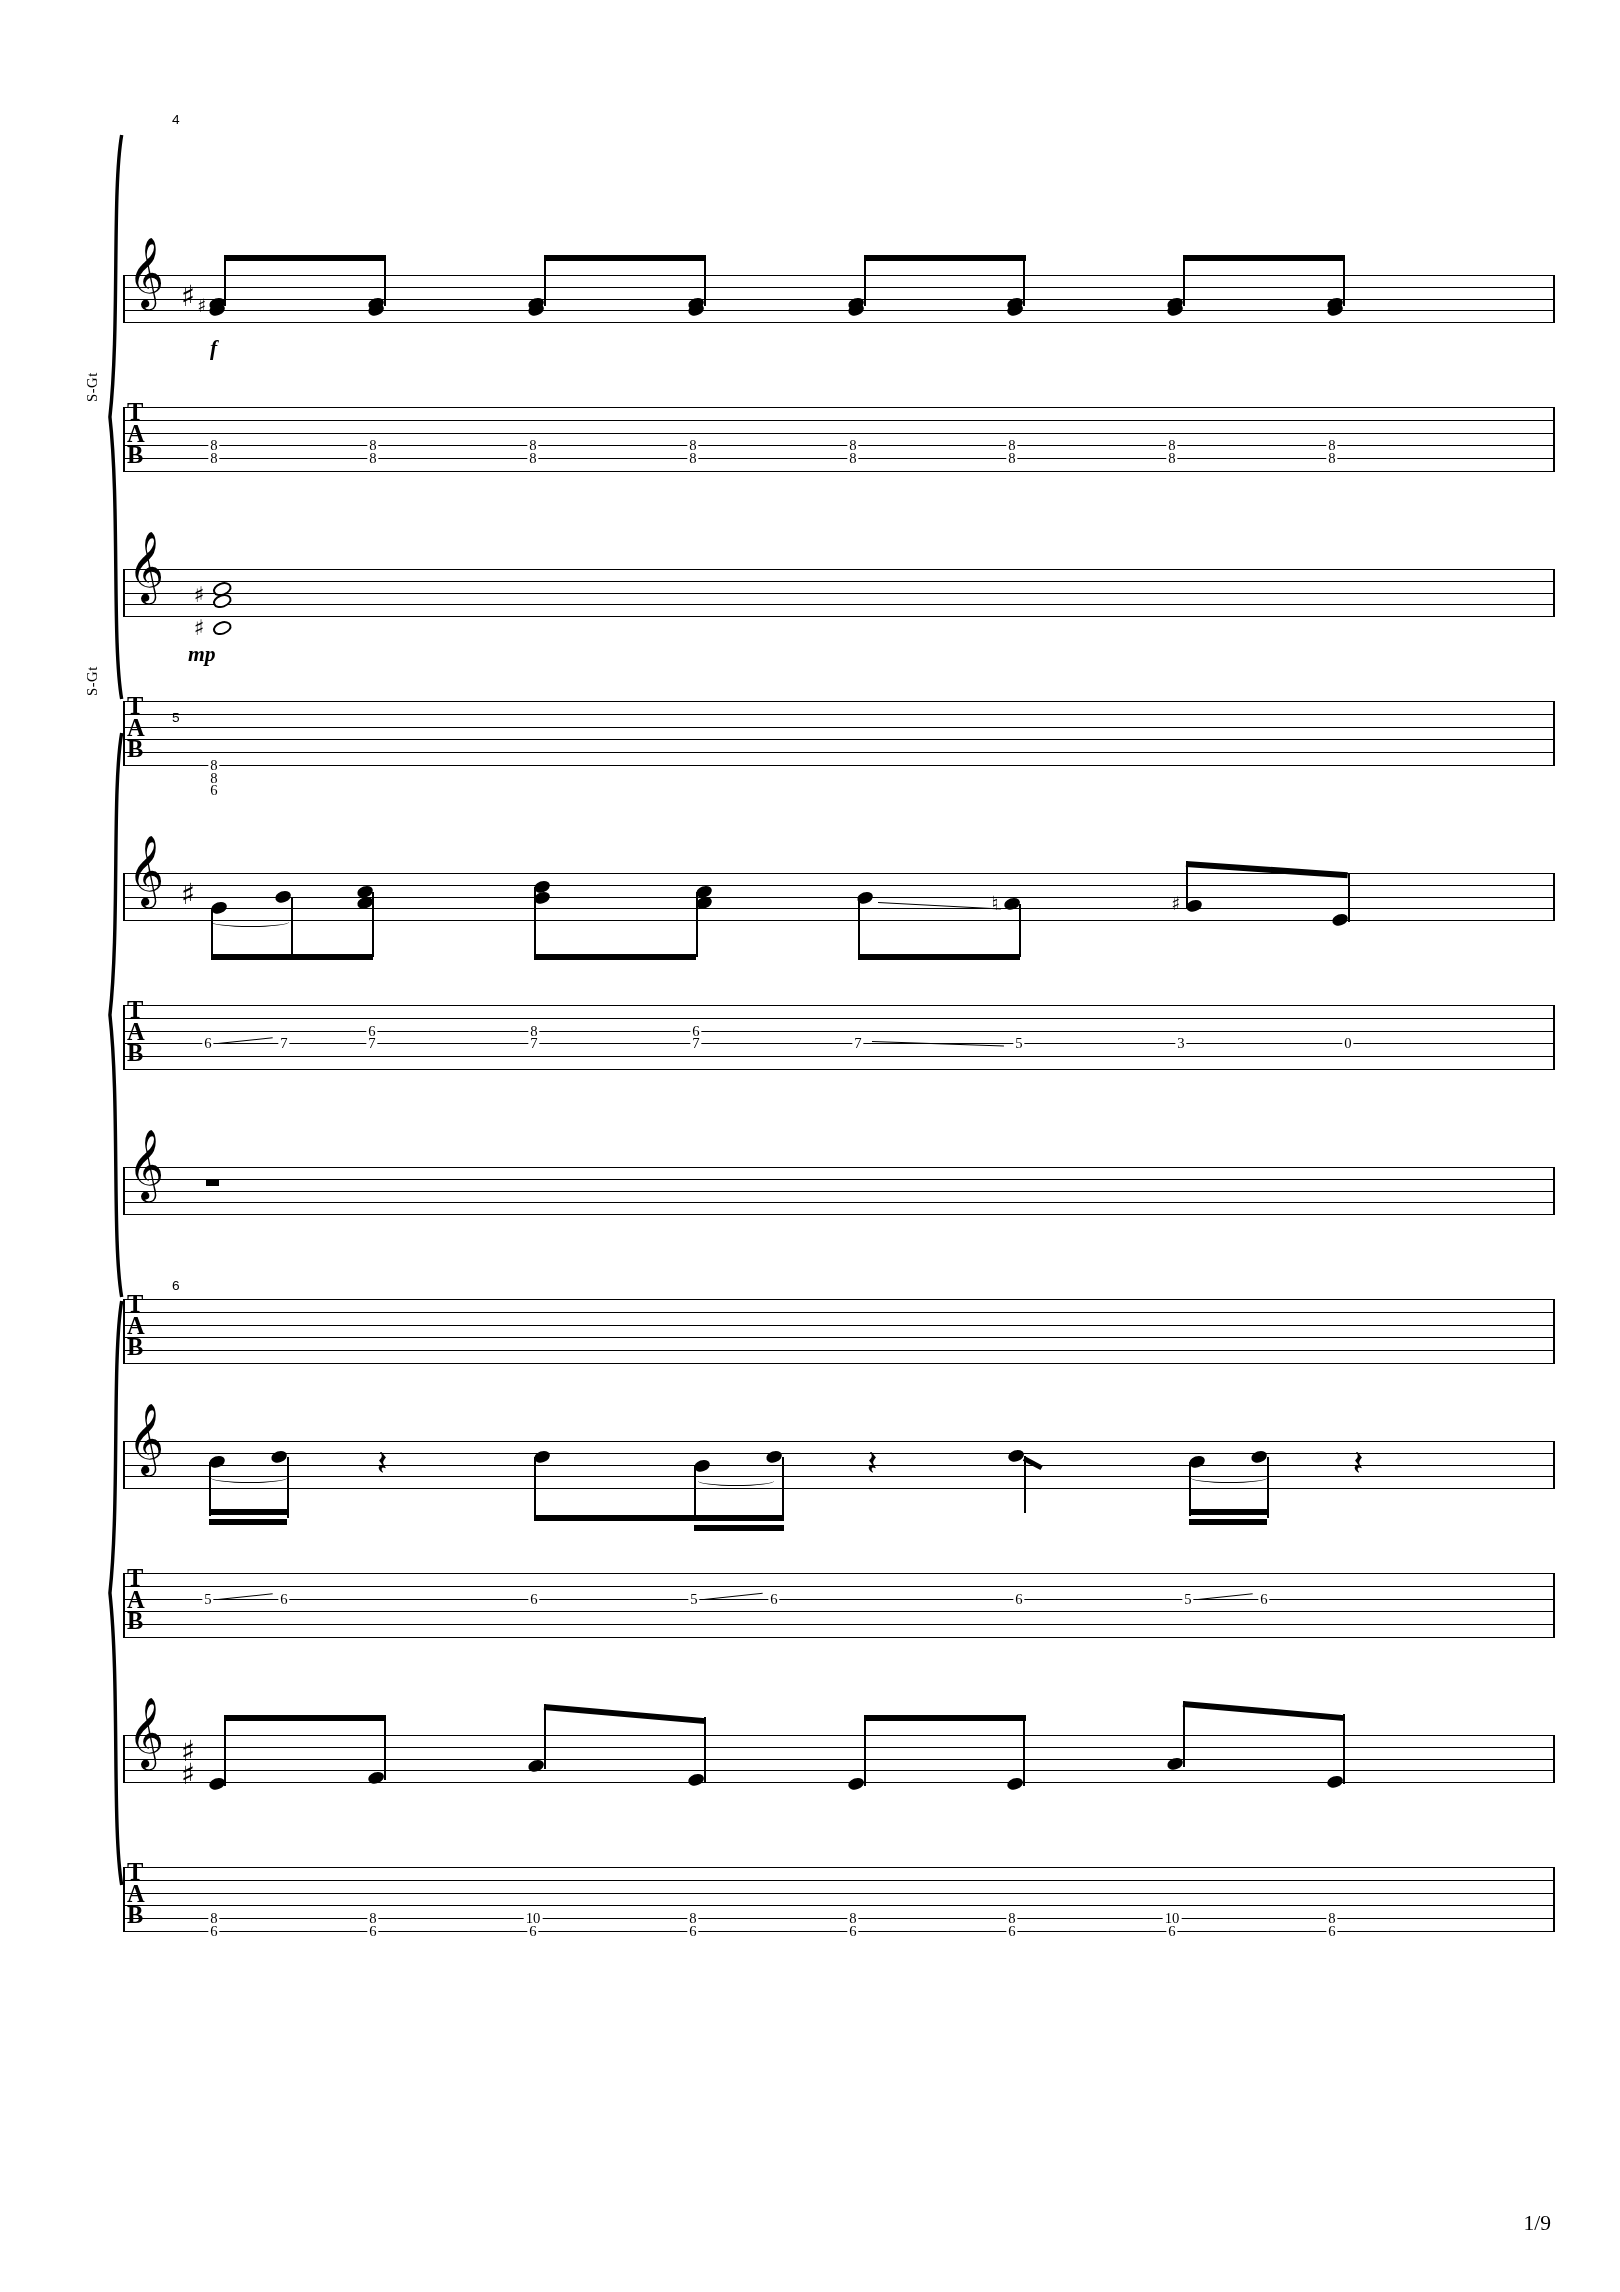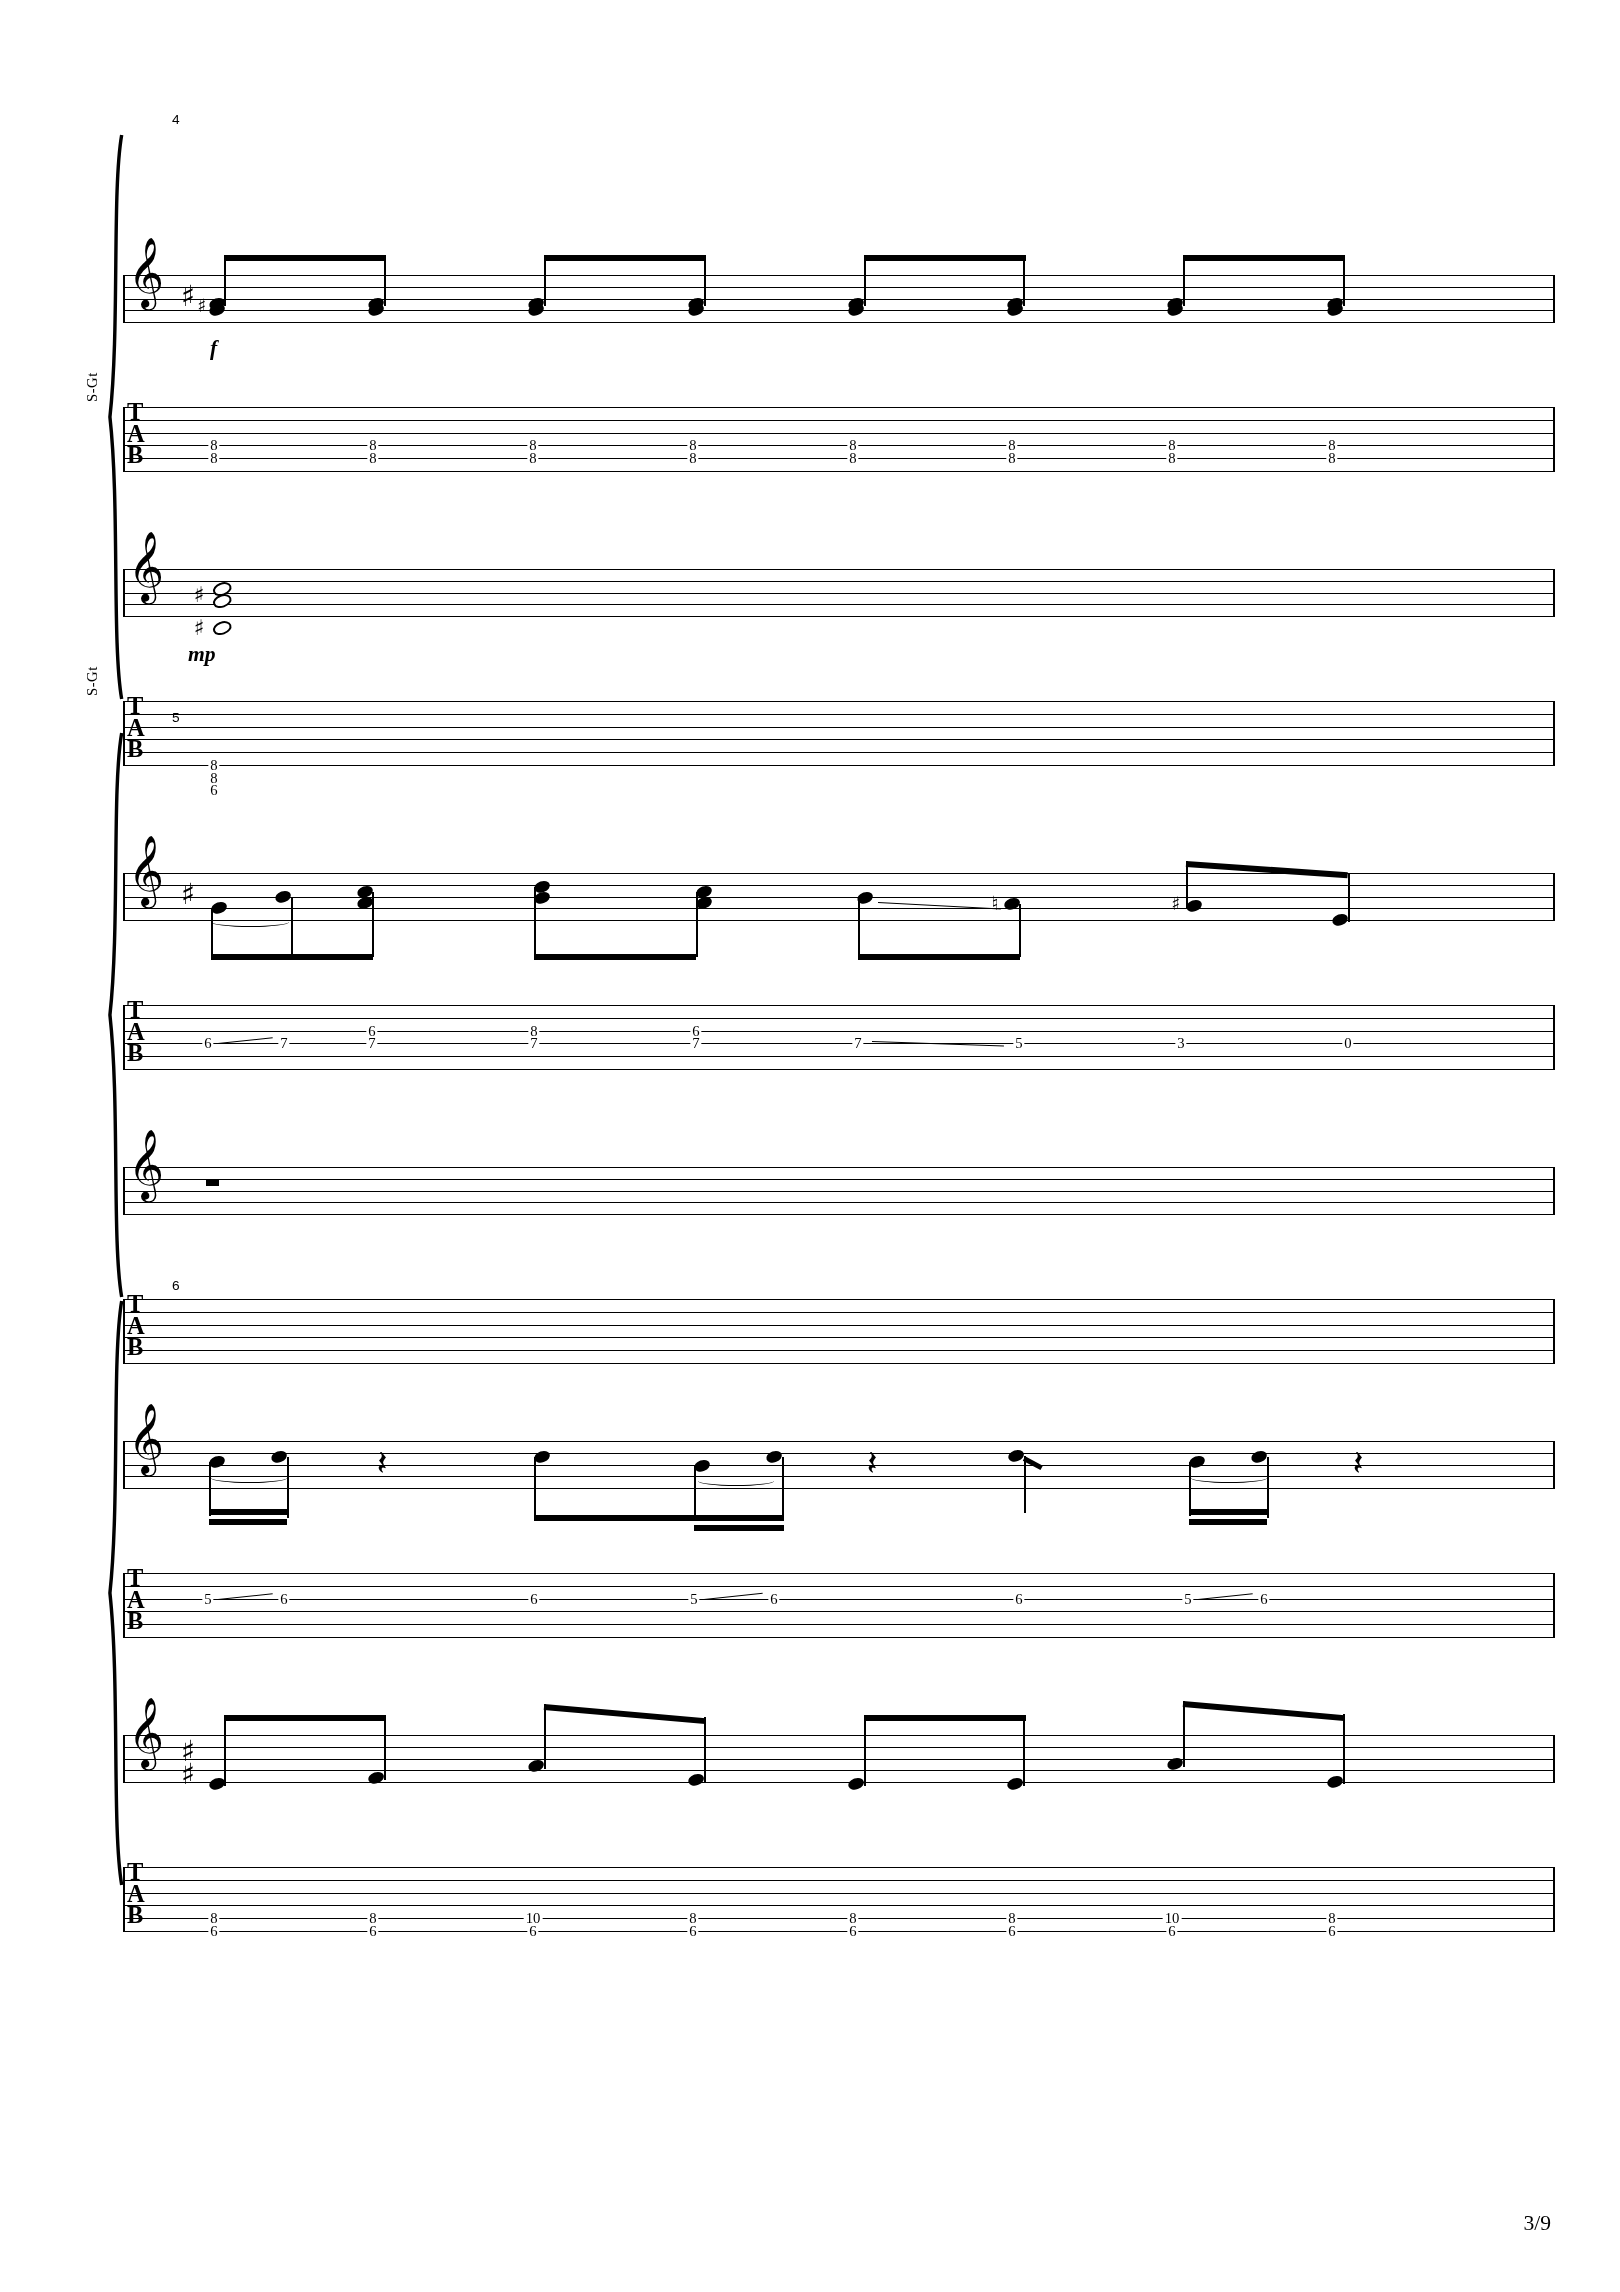--- a/index.html
+++ b/index.html
@@ -615,16 +615,16 @@
     <div class="tabnum" style="left:853px; top:634px;">8</div>
     <div class="tabnum" style="left:853px; top:647px;">6</div>
     <div class="tabnum" style="left:1012px; top:634px;">8</div>
     <div class="tabnum" style="left:1012px; top:647px;">6</div>
     <div class="tabnum" style="left:1172px; top:634px;">10</div>
     <div class="tabnum" style="left:1172px; top:647px;">6</div>
     <div class="tabnum" style="left:1332px; top:634px;">8</div>
     <div class="tabnum" style="left:1332px; top:647px;">6</div>
   </div>
 
-  <div class="pagenum">3/9</div>
+  <div class="pagenum">1/9</div>
 
 </div>
 
 
 </body></html>

